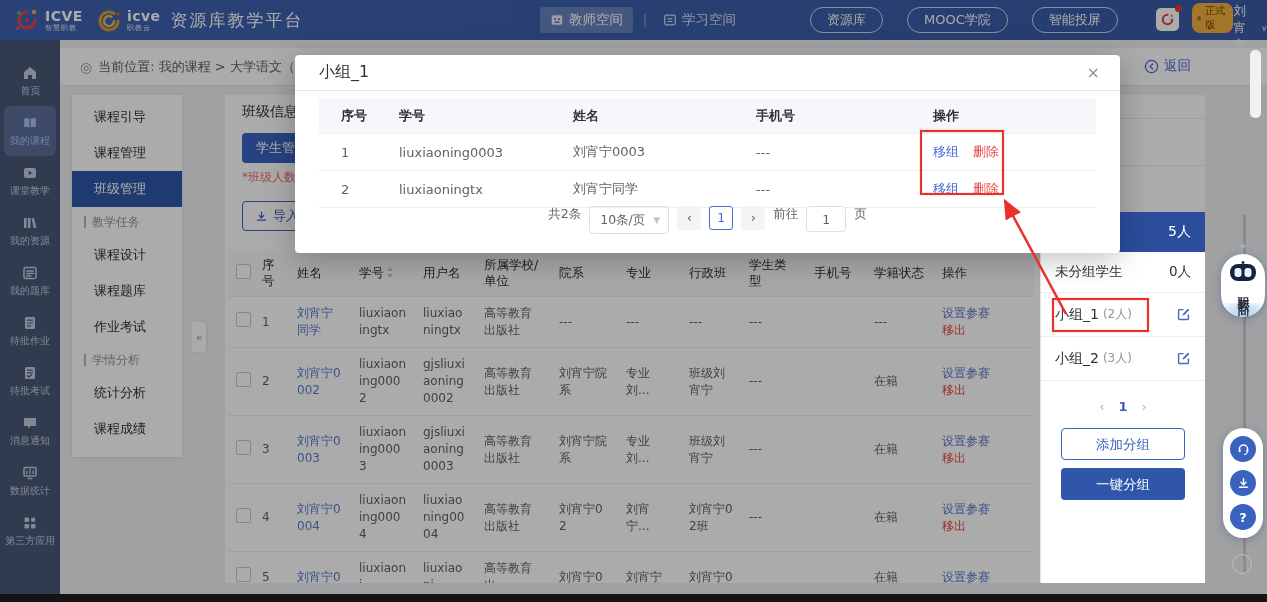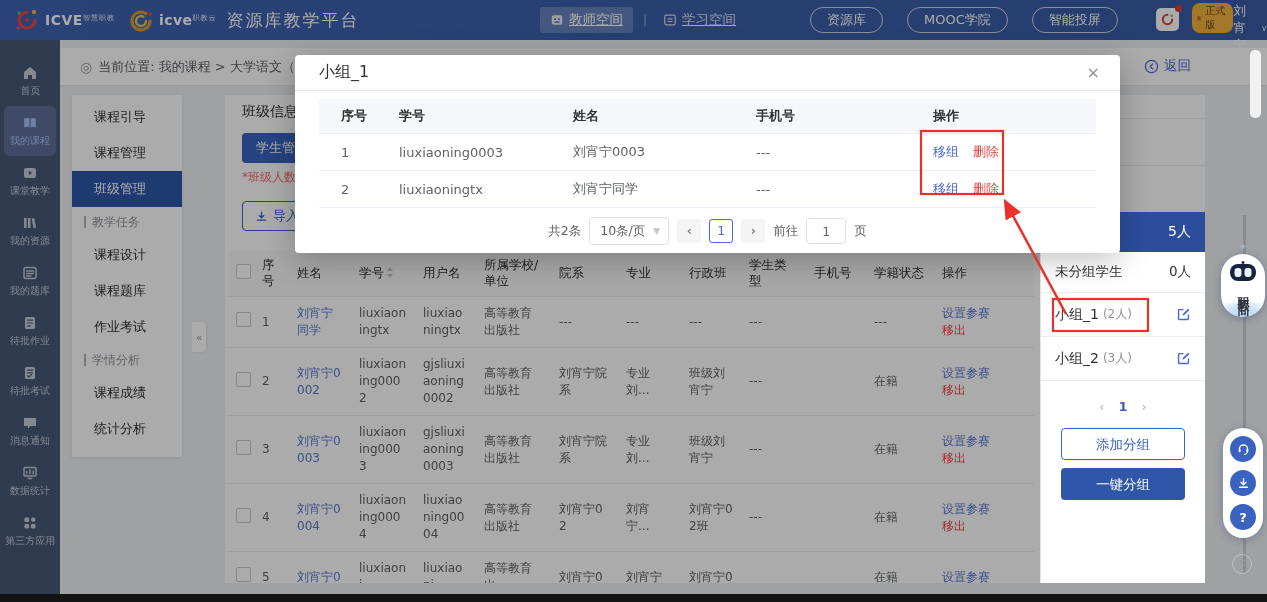--- a/index.html
+++ b/index.html
@@ -9,26 +9,26 @@
     font-family:"DejaVu Sans","Liberation Sans",sans-serif;
     font-size:13px;color:#303133;
     -webkit-font-smoothing:antialiased;
   }
 
   
   .header{position:absolute;left:0;top:0;width:1267px;height:40px;
     background:linear-gradient(90deg,#3f63b2,#3a5ba5);z-index:1;
     display:flex;align-items:center;color:#fff;}
   .logo1{display:flex;align-items:center;margin-left:14px;gap:5px;}
-  .logo-txt{display:flex;line-height:1;}
+  .logo-txt{display:flex;flex-direction:column;line-height:1;}
   .logo-main{font-weight:bold;font-size:14px;letter-spacing:.5px;}
   .logo-sub{font-size:7px;opacity:.9;margin-top:2px;letter-spacing:1px;}
   .logo2{display:flex;align-items:center;margin-left:12px;gap:4px;}
   .ptitle{font-size:17px;margin-left:10px;letter-spacing:2px;}
-  .cnav{position:absolute;left:540px;top:0;height:40px;display:flex;align-items:center;gap:10px;text-decoration:underline;}
+  .cnav{position:absolute;left:540px;top:0;height:40px;display:flex;align-items:center;gap:10px;}
   .space-pill{display:flex;align-items:center;gap:5px;background:rgba(255,255,255,.22);
     border-radius:3px;padding:4px 10px;font-size:13.5px;}
   .space-plain{display:flex;align-items:center;gap:5px;padding:4px 6px;font-size:13.5px;color:#d8e0f2;}
   .navsep{color:rgba(255,255,255,.45);font-size:12px;}
   .hbtns{position:absolute;left:810px;top:0;height:40px;display:flex;align-items:center;gap:24px;}
   .hpill{border:1px solid rgba(255,255,255,.75);border-radius:13px;padding:3px 16px;
     font-size:13px;color:#fff;white-space:nowrap;text-align:center;}
   .appico{position:absolute;left:1156px;top:8px;width:23px;height:23px;background:#fff;
     border-radius:5px;display:flex;align-items:center;justify-content:center;}
   .appico .dot{position:absolute;right:-3px;top:-3px;width:7px;height:7px;background:#e4392f;border-radius:50%;}
@@ -145,21 +145,21 @@
     padding:0 20px 0 24px;border-bottom:1px solid #e4e7ed;box-sizing:border-box;}
   .mtitle{font-size:16px;color:#303133;font-weight:500;}
   .mclose{color:#909399;font-size:16px;line-height:1;}
   .mtable{margin:8px 24px 0;width:777px;border-collapse:collapse;table-layout:fixed;}
   .mtable th{background:#f5f7fa;font-size:13px;color:#303133;font-weight:600;text-align:left;
     padding:8px 0;border-bottom:1px solid #ebeef5;}
   .mtable td{font-size:13px;color:#606266;padding:9px 0;border-bottom:1px solid #ebeef5;}
   .mtable .c1{padding-left:22px;}
   .mv{color:#4a69d2;margin-right:14px;}
   .md{color:#e64545;}
-  .mpager{position:absolute;left:0;bottom:8px;width:100%;display:flex;align-items:center;
+  .mpager{position:absolute;left:0;bottom:19px;width:100%;display:flex;align-items:flex-start;
     justify-content:center;gap:8px;font-size:12.5px;color:#606266;}
   .selbox{border:1px solid #dcdfe6;border-radius:4px;height:26px;display:flex;align-items:center;
     gap:8px;padding:0 8px 0 10px;color:#606266;}
   .selbox .sc{color:#c0c4cc;font-size:9px;}
   .pgbtn{width:24px;height:24px;background:#f4f4f5;border-radius:3px;color:#606266;text-align:center;
     line-height:24px;font-size:13px;}
   .pgcur{width:24px;height:24px;border:1px solid #4a69d2;border-radius:3px;color:#4a69d2;
     text-align:center;line-height:22px;font-size:12.5px;box-sizing:border-box;background:#fff;}
   .gotoinput{width:38px;height:24px;border:1px solid #dcdfe6;border-radius:4px;text-align:center;
     font-size:12.5px;color:#606266;font-family:inherit;padding:0;}
@@ -362,22 +362,22 @@
       <span class="bar"></span>
       <span>教学任务</span>
     </div>
   <div class="mitem">课程设计</div>
   <div class="mitem">课程题库</div>
   <div class="mitem">作业考试</div>
   <div class="msection">
       <span class="bar"></span>
       <span>学情分析</span>
     </div>
+  <div class="mitem">统计分析</div>
   <div class="mitem">课程成绩</div>
-  <div class="mitem">统计分析</div>
 </div>
 <div class="collapse-handle">«</div>
 
 <div class="card">
   <div class="cardtab">班级信息</div>
   <div class="btn-manage">学生管理</div>
   <div class="rednote">*班级人数最多</div>
   <div class="btn-import">
     <svg width="13" height="13" viewBox="0 0 16 16">
       <path d="M8 2.5v7M5.2 6.8L8 9.6l2.8-2.8" fill="none" stroke="#3a63c0" stroke-width="1.5" stroke-linecap="round"></path>

